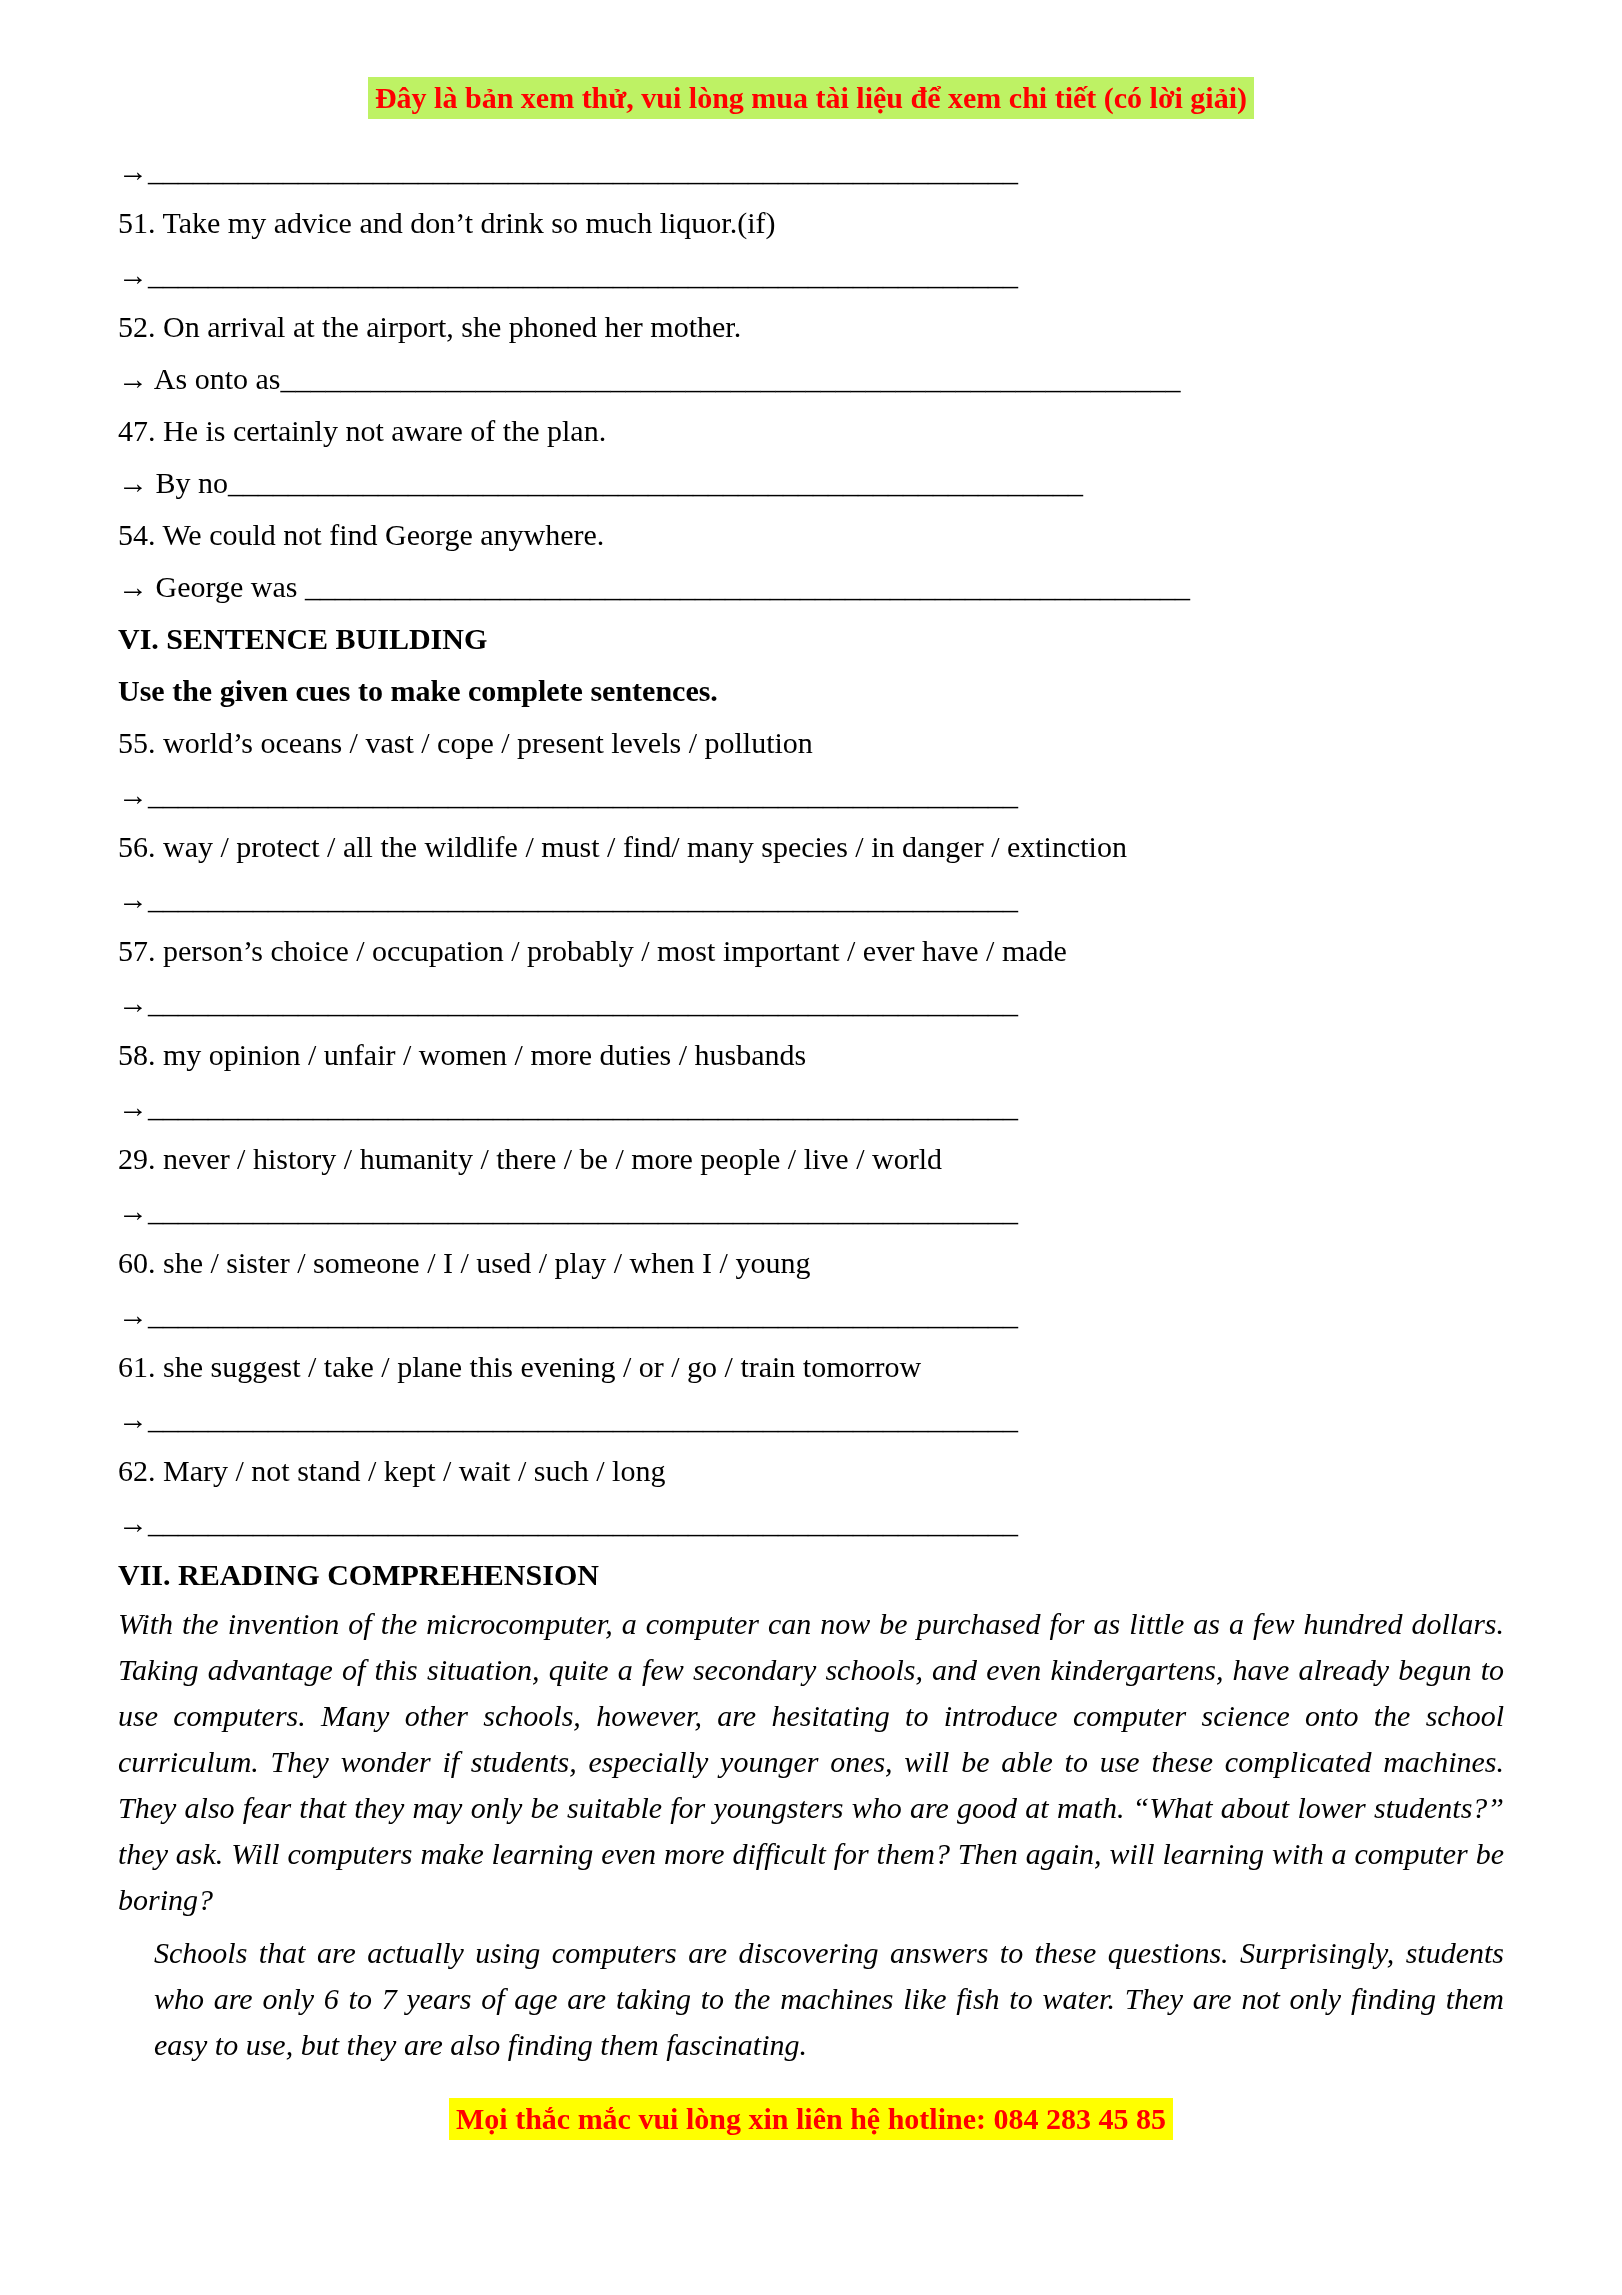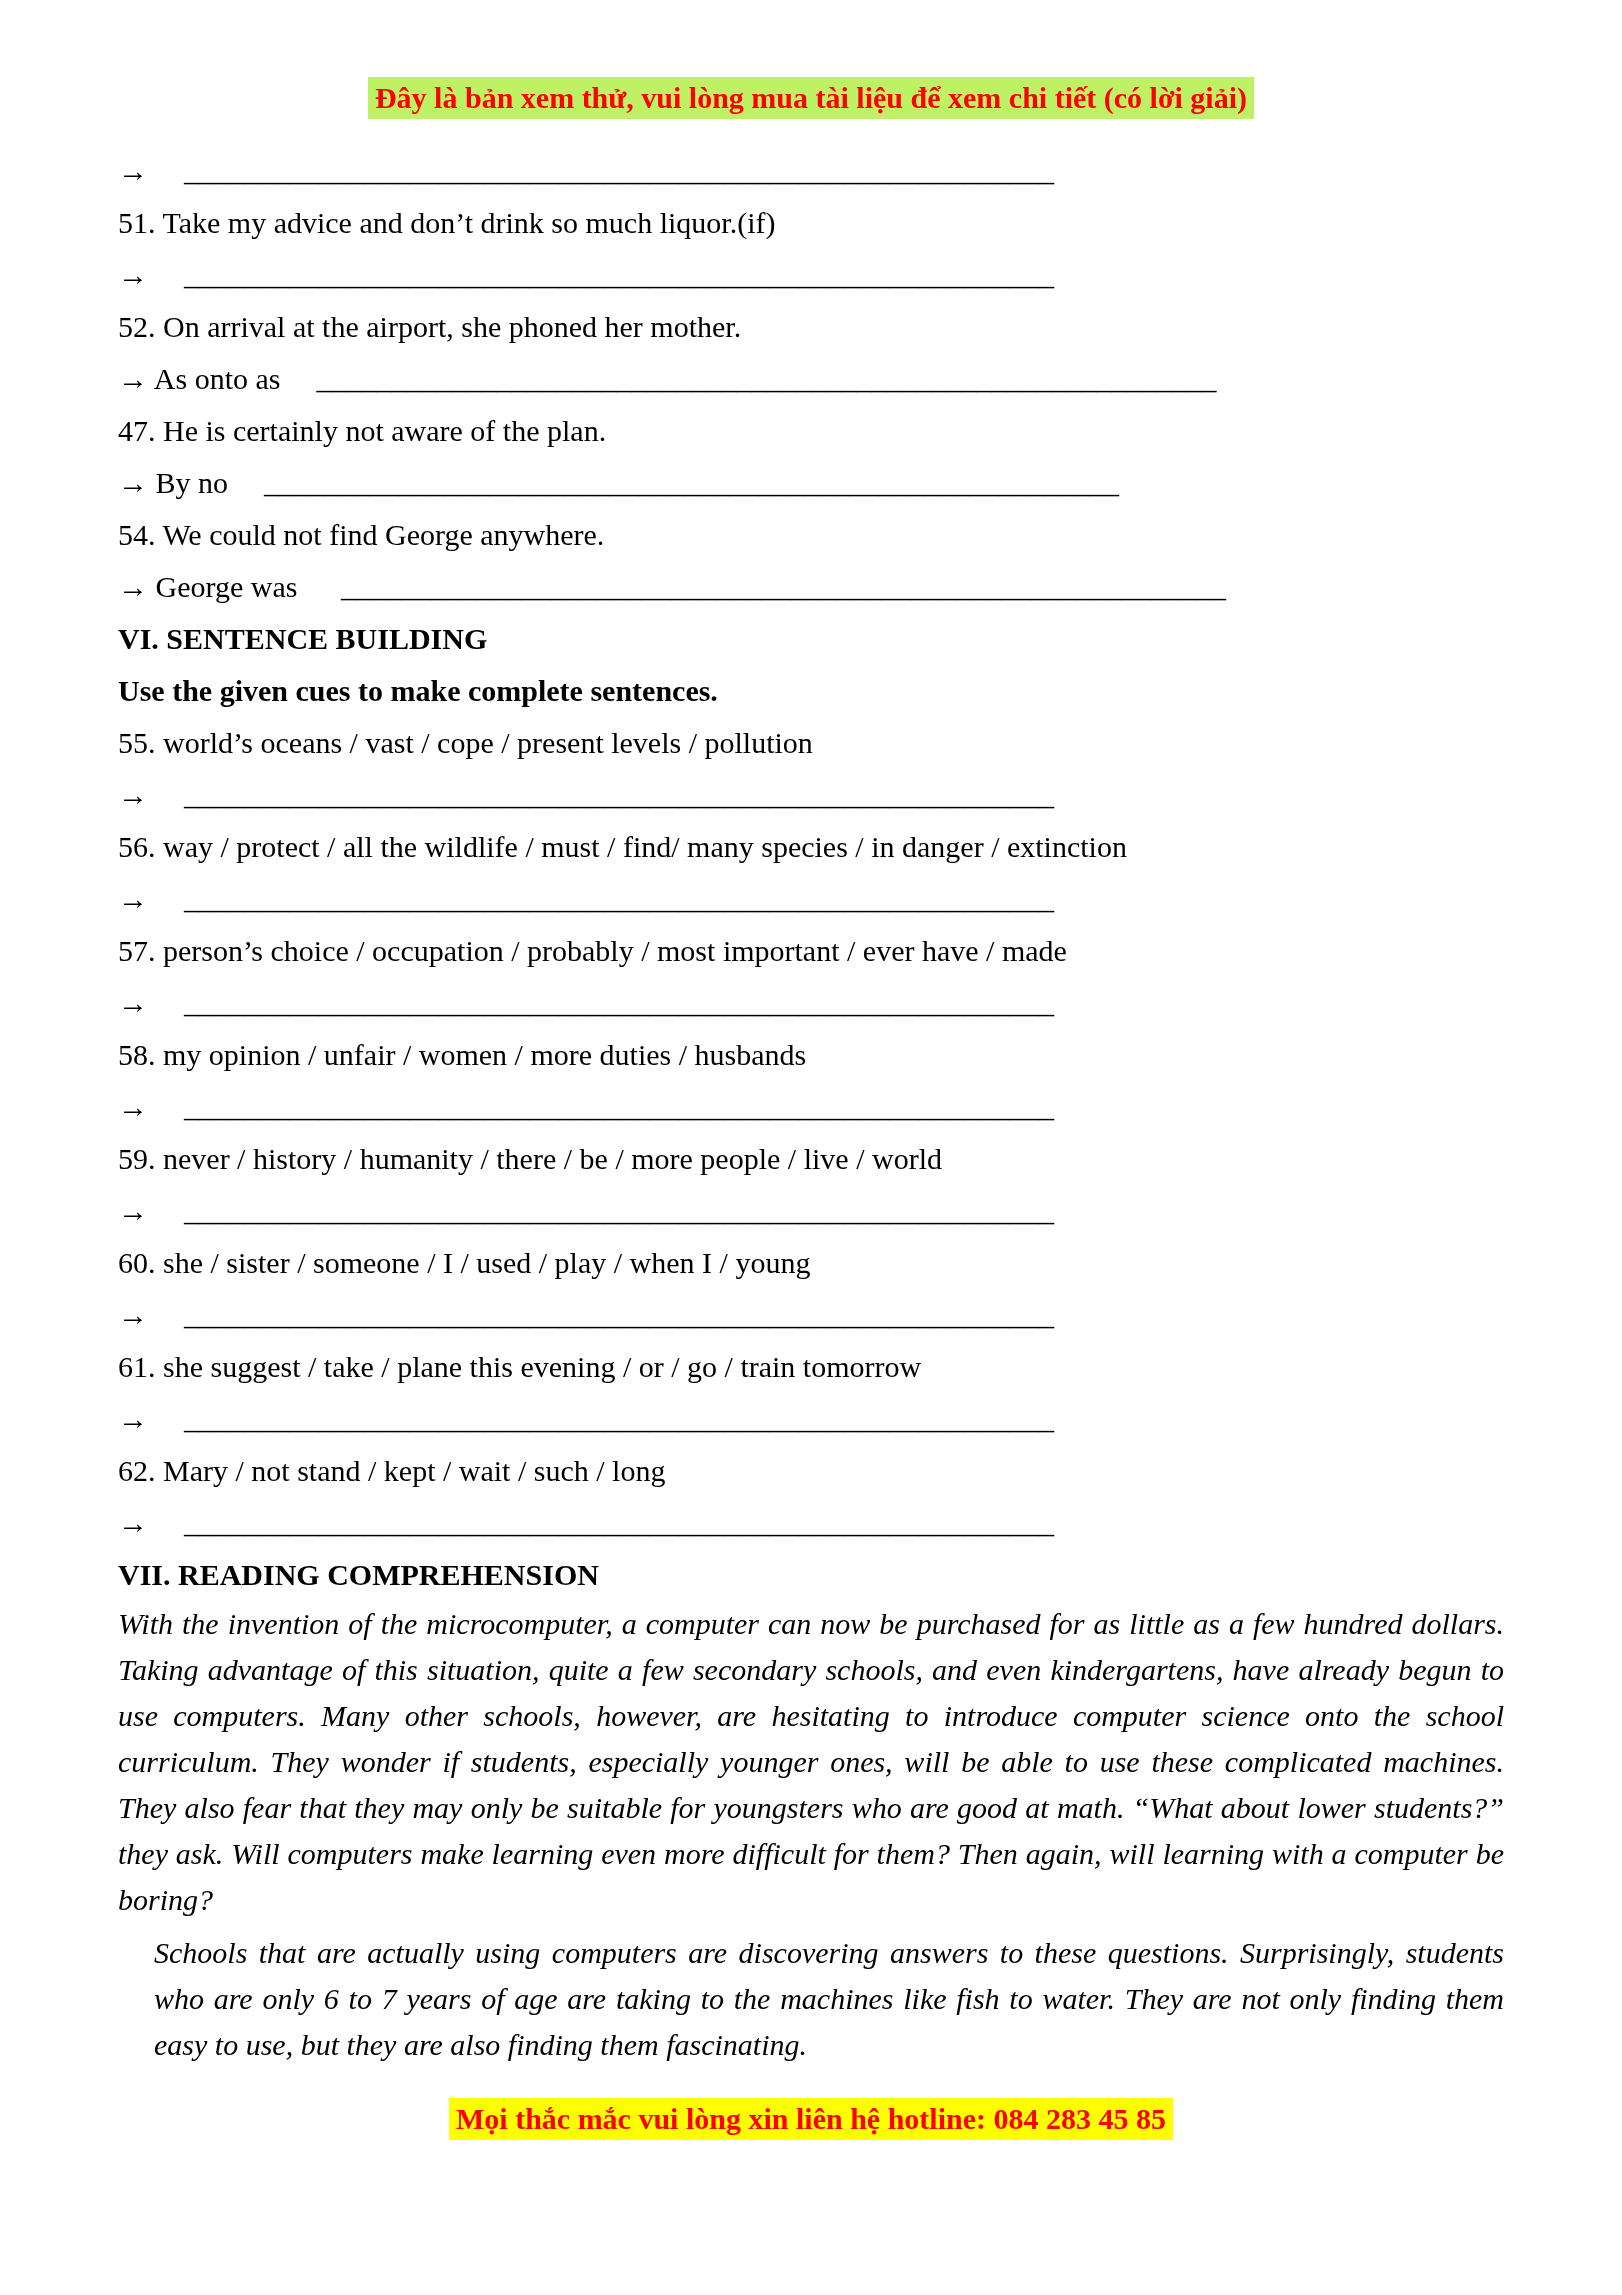--- a/index.html
+++ b/index.html
@@ -26,21 +26,21 @@
     white-space: nowrap;
   }
   .line {
     height: 52px;
     line-height: 52px;
     white-space: nowrap;
     overflow: hidden;
   }
   .bold-line { font-weight: bold; }
   .arrow { display: inline; }
-  .blank-underline { display: inline; letter-spacing: 0; margin-left: 36px; }
+  .blank-underline { display: inline; letter-spacing: 0; }
   .para {
     line-height: 46px;
     text-align: justify;
     margin: 0;
     font-style: italic;
   }
   .para-2 { margin-top: 6.5px; margin-left: 36px; }
   .bottom-row {
     text-align: center;
     margin-top: 30px;
@@ -78,21 +78,21 @@
 
   <div class="line">56. way / protect / all the wildlife / must / find/ many species / in danger / extinction</div>
   <div class="line"><span class="arrow">→</span><span class="blank-underline">__________________________________________________________</span></div>
 
   <div class="line">57. person’s choice / occupation / probably / most important / ever have / made</div>
   <div class="line"><span class="arrow">→</span><span class="blank-underline">__________________________________________________________</span></div>
 
   <div class="line">58. my opinion / unfair / women / more duties / husbands</div>
   <div class="line"><span class="arrow">→</span><span class="blank-underline">__________________________________________________________</span></div>
 
-  <div class="line">59. never / history / humanity / there / be / more people / live / world</div>
+  <div class="line">29. never / history / humanity / there / be / more people / live / world</div>
   <div class="line"><span class="arrow">→</span><span class="blank-underline">__________________________________________________________</span></div>
 
   <div class="line">60. she / sister / someone / I / used / play / when I / young</div>
   <div class="line"><span class="arrow">→</span><span class="blank-underline">__________________________________________________________</span></div>
 
   <div class="line">61. she suggest / take / plane this evening / or / go / train tomorrow</div>
   <div class="line"><span class="arrow">→</span><span class="blank-underline">__________________________________________________________</span></div>
 
   <div class="line">62. Mary / not stand / kept / wait / such / long</div>
   <div class="line"><span class="arrow">→</span><span class="blank-underline">__________________________________________________________</span></div>

